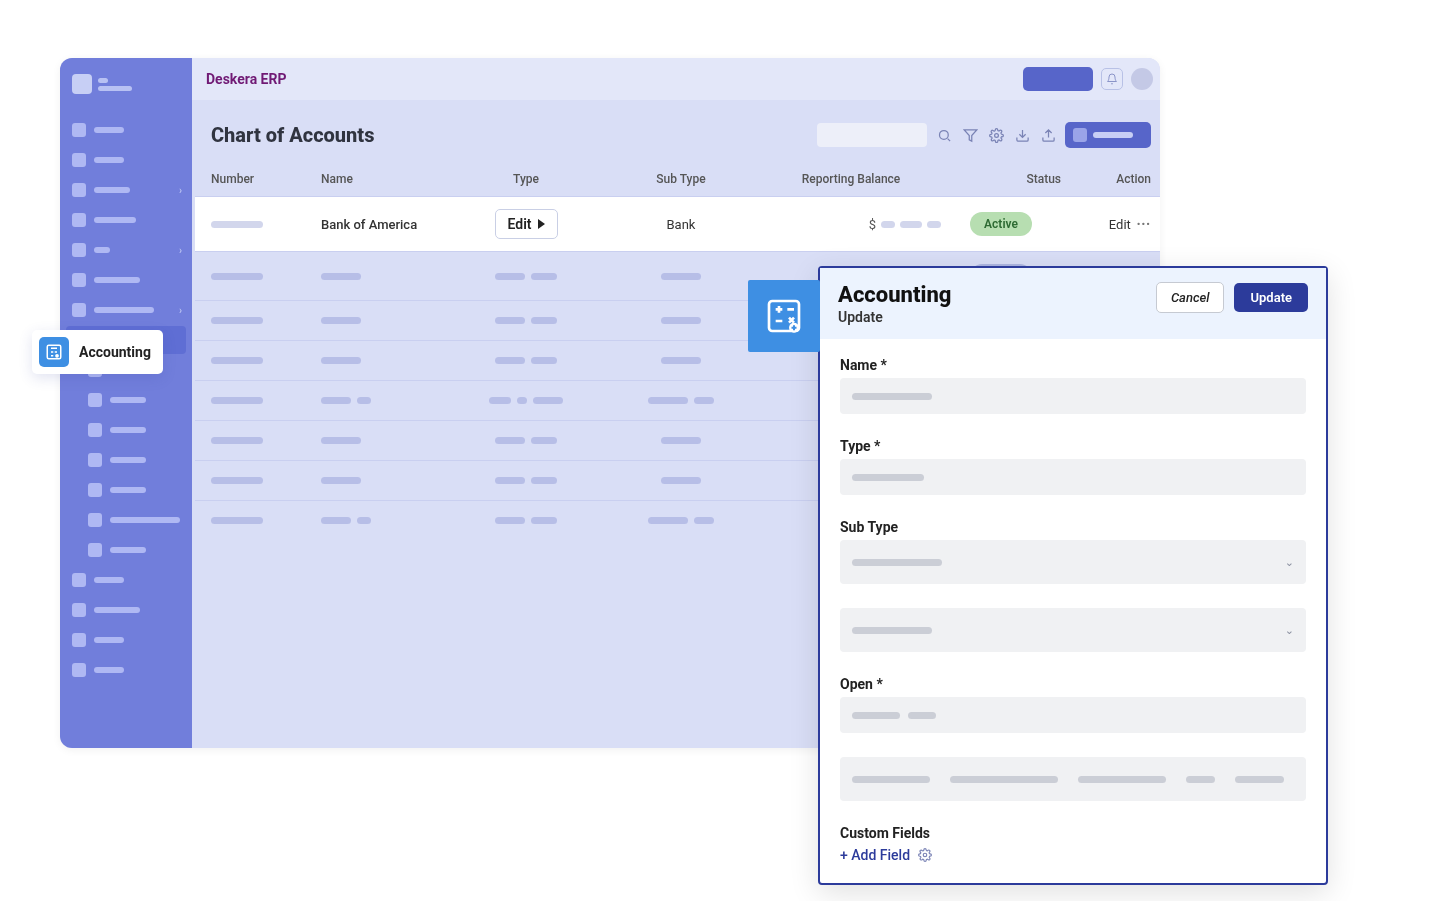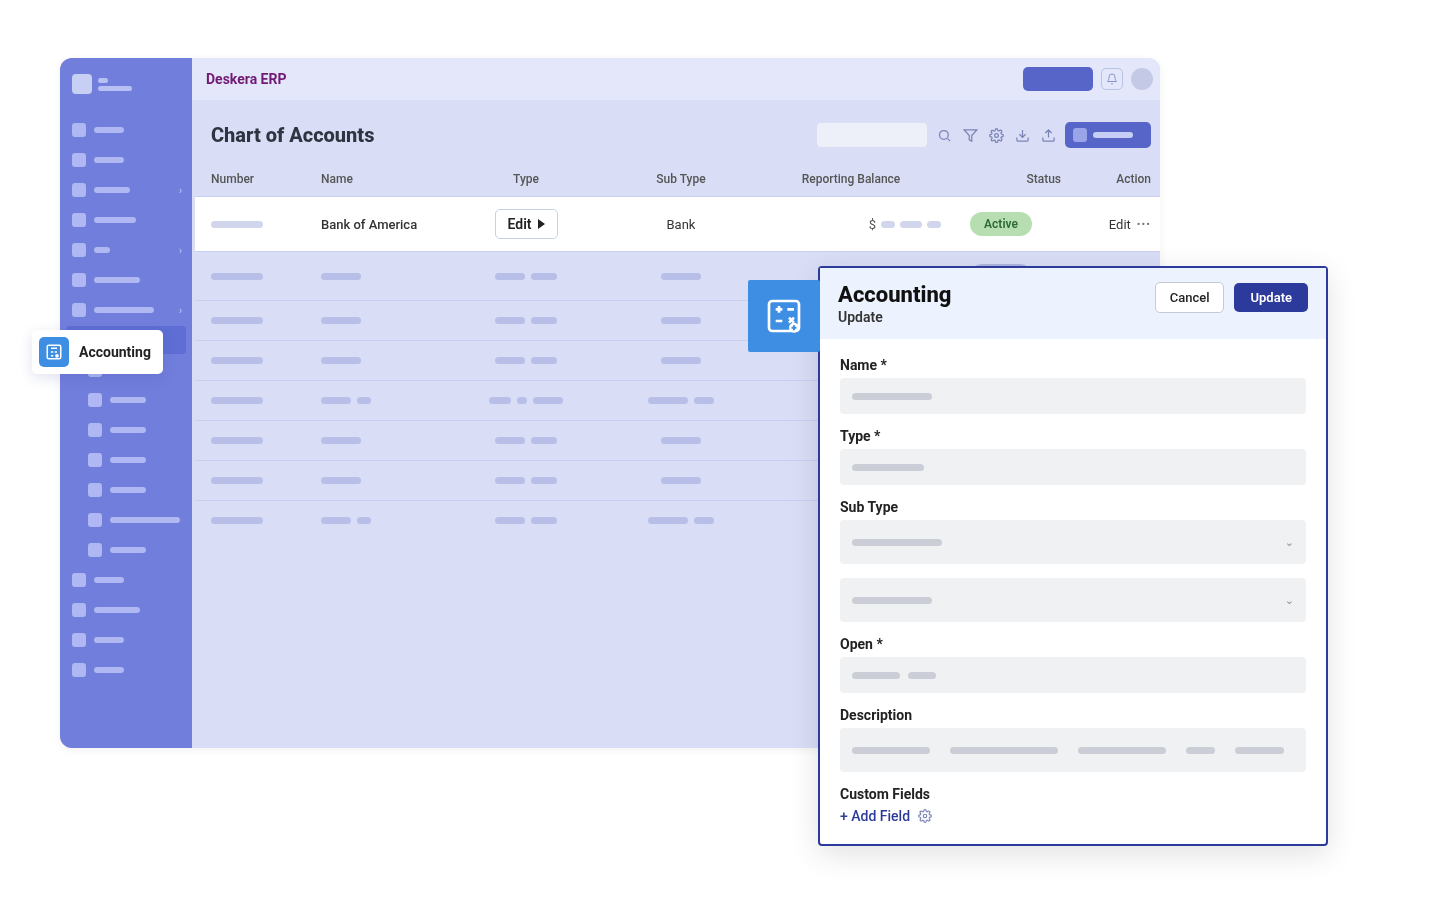--- a/index.html
+++ b/index.html
@@ -136,33 +136,33 @@
   z-index: 10;
 }
 .modal-header {
   background: #ECF3FE;
   padding: 14px 18px 14px 18px;
   display: flex; align-items: flex-start; justify-content: space-between;
 }
 .modal-titles .mh-title { font-size: 22px; font-weight: 800; color: #111; }
 .modal-titles .mh-sub { font-size: 14px; font-weight: 600; color: #333; margin-top: 2px; }
 .modal-actions { display: flex; gap: 10px; align-items: center; }
-.btn-cancel { background:#fff; border:1px solid #C6CAD2; color:#222; font-size:13px; font-weight:500; padding:7px 14px; border-radius:5px; cursor:pointer;}
+.btn-cancel { background:#fff; border:1px solid #C6CAD2; color:#222; font-size:13px; font-weight:500; padding:7px 14px; border-radius:5px; cursor:pointer;font-style:italic;}
 .btn-update { background:#2C3B9B; color:#fff; font-size:13px; font-weight:600; padding:7px 16px; border-radius:5px; border:none; cursor:pointer;}
 
 .modal-icon {
   position: absolute;
   left: -72px; top: 12px;
   width: 72px; height: 72px;
   background: #3E8FE3;
   display:flex;align-items:center;justify-content:center;color:#fff;
   border-radius: 2px;
 }
 
-.modal-body { padding: 18px 20px 20px 20px; display:flex; flex-direction:column; gap: 14px; }
+.modal-body { padding: 18px 20px 20px 20px; display:flex; flex-direction:column; gap: 24px; }
 .field-label { font-size: 14px; font-weight: 700; color: #222; margin-bottom: 5px; }
 .field-input {
   background: #F0F1F3; border-radius: 4px; height: 36px;
   position: relative; display:flex; align-items:center; padding: 0 12px;
 }
 .field-input.tall { height: 44px; }
 .field-input .ph { height: 7px; background: #CBCED6; border-radius: 4px; }
 .field-input .chev { position:absolute; right:12px; color:#8B90A0; font-size:11px;}
 .desc-box .ph { display:inline-block; margin-right: 10px;}
 
@@ -586,21 +586,20 @@
         </div>
     </div>
     <div>
       <div class="field-label">Open *</div>
       <div class="field-input">
           <div class="ph" style="width:48px"></div>
           <div class="ph" style="width:28px;margin-left:8px"></div>
         </div>
     </div>
     <div>
-      <div class="field-label">Description</div>
       <div class="field-input tall desc-box">
         <div class="ph" style="width:80px"></div>
         <div class="ph" style="width:110px;margin-left:10px"></div>
         <div class="ph" style="width:90px;margin-left:10px"></div>
         <div class="ph" style="width:30px;margin-left:10px"></div>
         <div class="ph" style="width:50px;margin-left:10px"></div>
       </div>
     </div>
     <div>
       <div class="custom-label">Custom Fields</div>

